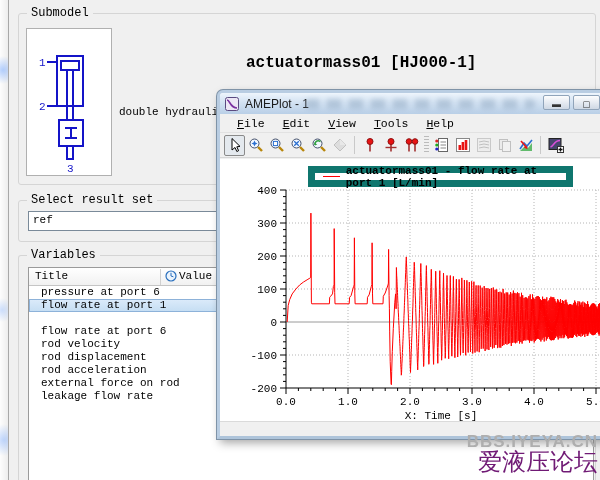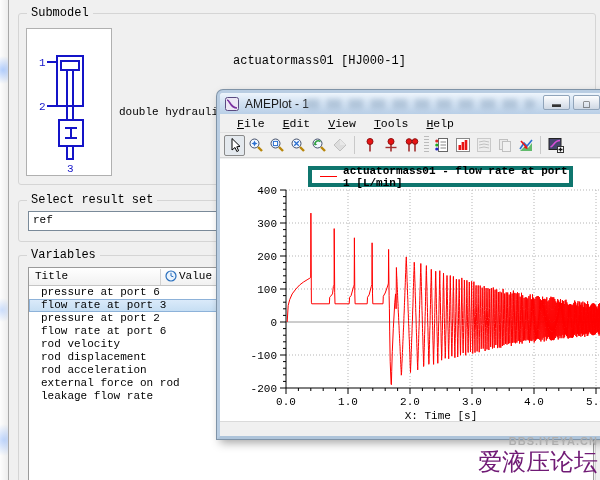--- a/index.html
+++ b/index.html
@@ -28,21 +28,21 @@
   }
   .gb-submodel{ left:18px; top:13px; width:578px; height:172px; }
   .gb-resultset{ left:18px; top:200px; width:578px; height:42px; }
   .gb-variables{ left:18px; top:255px; width:578px; height:240px; border-bottom:none; }
 
   .submodel-image{
     position:absolute; left:7px; top:14px; width:86px; height:148px;
     background:#fff; border:1px solid #b0b0b0;
   }
   .component-desc{ position:absolute; left:100px; top:92px; white-space:nowrap; }
-  .component-title{ position:absolute; left:233px; top:54px; font-weight:normal; font-size:12px; white-space:nowrap; }
+  .component-title{ position:absolute; left:246px; top:54px; font-weight:bold; font-size:16px; white-space:nowrap; }
 
   .result-combo{
     position:absolute; left:9px; top:10px; width:566px; height:20px;
     background:#fff; border:1px solid #7a8a99; padding:2px 4px; font-size:11px;
   }
 
   
   .var-table{
     position:absolute; left:9px; top:11px; width:566px; height:228px;
     background:#fff; border:1px solid #9a9a9a; border-bottom:none;
@@ -106,33 +106,33 @@
   .tb-icon.selected{ border:1px solid #8a8a8a; border-radius:2px; background:#e4e9ee; }
   .tb-sep{ width:1px; height:18px; background:#c9c9c9; margin:0 4px; }
   .tb-grip{ width:5px; height:18px; margin:0 2px;
     background:repeating-linear-gradient(#bbb 0 1px,transparent 1px 3px); }
 
   .plot-canvas{
     position:absolute; left:0px; top:66px; width:384px; height:264px; background:#fff;
   }
   .legend-box{
     position:absolute; left:88px; top:7px; width:265px; height:21px;
-    border:4px solid #0f766e; background:#fff;
+    border:7px solid #0f766e; background:#fff;
     display:flex; align-items:center; font-size:11px; font-weight:bold;
   }
   .legend-line{ width:22px; height:0; border-top:1.5px solid #ff0000; margin:0 6px 0 8px; }
   .statusbar{
     position:absolute; left:0; bottom:0; width:100%; height:15px;
     background:#f0f0f0; border-top:1px solid #dadada;
   }
 
   
   .watermark{ position:absolute; right:2px; bottom:6px; text-align:right; z-index:50;
     font-family:"Liberation Sans","DejaVu Sans",sans-serif; pointer-events:none; }
-  .watermark .wm1{ font-size:11px; font-weight:bold; color:#aeaeae; letter-spacing:1px; line-height:17px; }
+  .watermark .wm1{ font-size:17px; font-weight:bold; color:#aeaeae; letter-spacing:1px; line-height:17px; }
   .watermark .wm2{ font-size:24px; color:#701a75; line-height:24px; }
 
   svg text{ font-family:"Liberation Mono","DejaVu Sans Mono",monospace; }
 </style>
 </head>
 <body>
 
 <div class="left-strip"></div>
 
 <div class="groupbox gb-submodel">
@@ -182,25 +182,24 @@
         </svg>
         <span>Value</span>
       </span>
     </div>
     <div class="vt-rows">
         <div class="vt-row">
           <span class="t">pressure at port 6</span>
           <span class="v">0.41</span>
         </div>
         <div class="vt-row selected">
-          <span class="t">flow rate at port 3</span>
+          <span class="t">flow rate at port 1</span>
           <span class="v">1.1</span>
         </div>
         <div class="vt-row">
-          <span class="t">pressure at port 2</span>
           <span class="v">0.40</span>
         </div>
         <div class="vt-row">
           <span class="t">flow rate at port 6</span>
           <span class="v">-1.8</span>
         </div>
         <div class="vt-row">
           <span class="t">rod velocity</span>
           <span class="v">0.011</span>
         </div>

